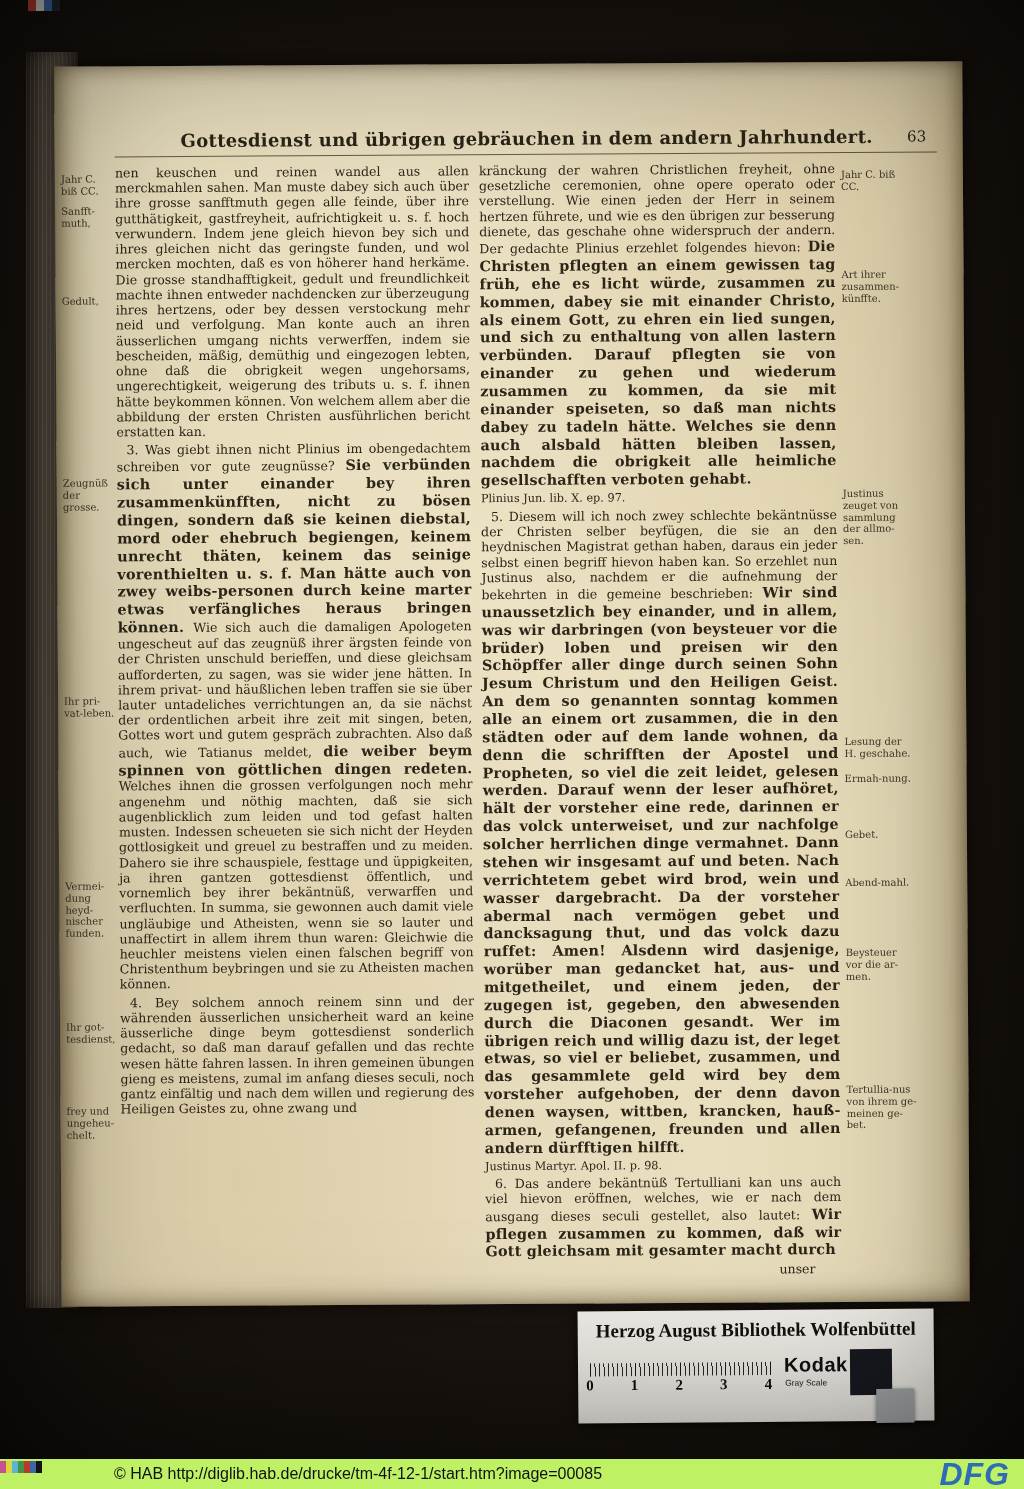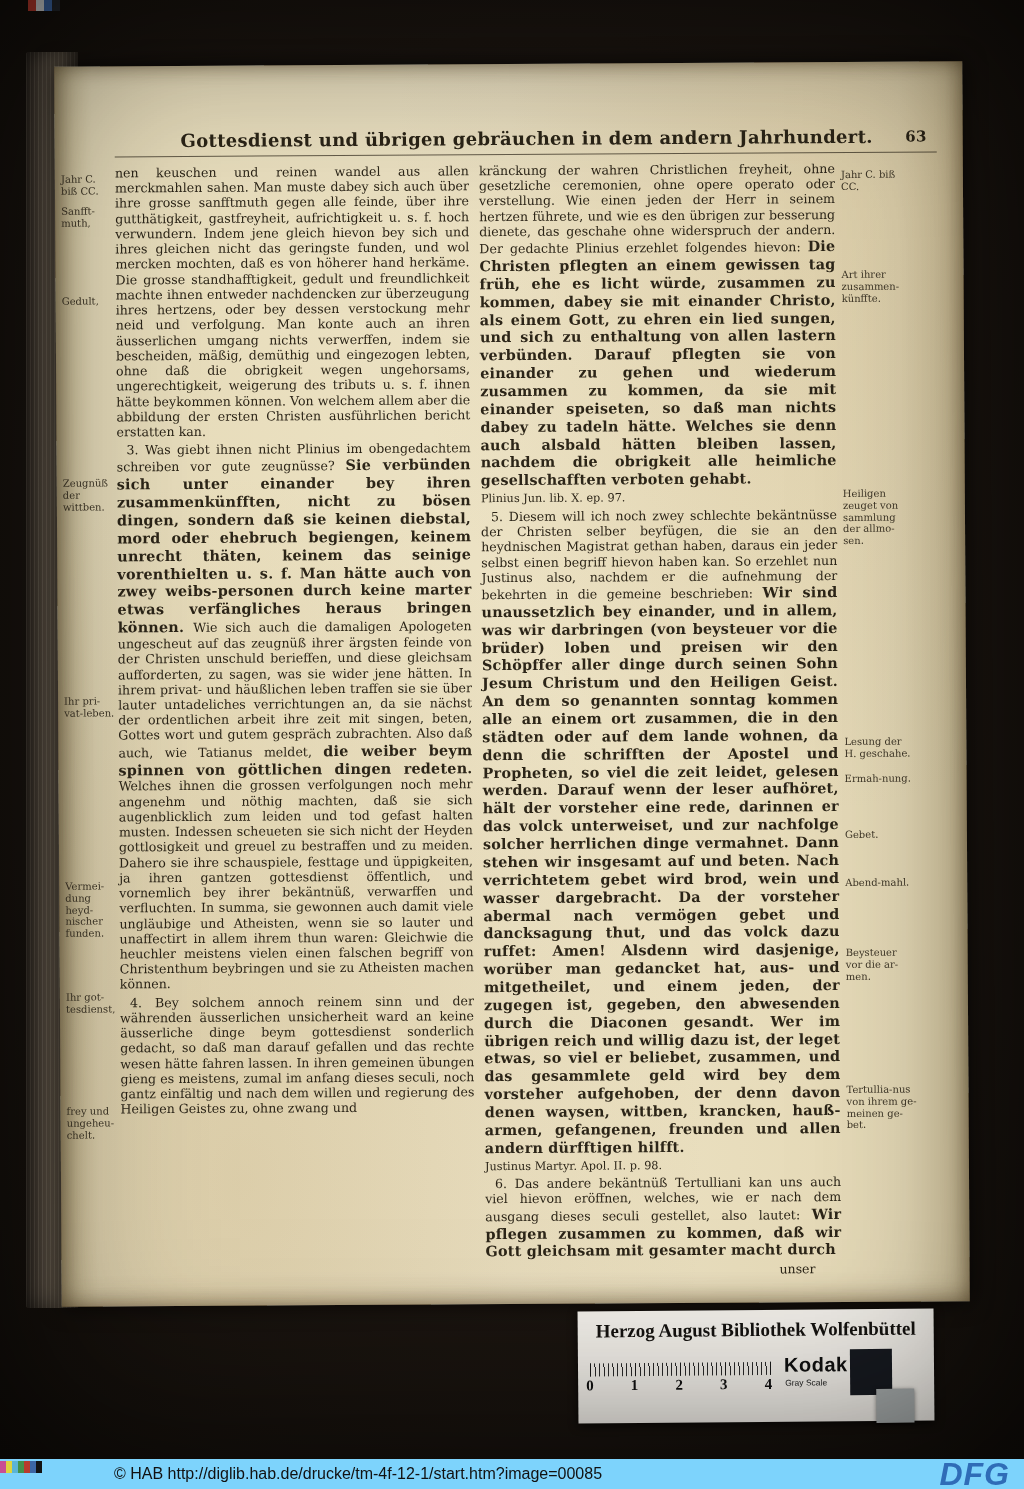--- a/index.html
+++ b/index.html
@@ -45,21 +45,21 @@
       0 0 22px rgba(0,0,0,.7),
       inset 16px 0 26px -12px rgba(70,52,28,.55),
       inset -12px 0 22px -10px rgba(80,60,30,.5),
       inset 0 -14px 26px -12px rgba(80,60,30,.45),
       inset 0 10px 20px -10px rgba(80,60,30,.35);
   }
   .page-header{
     position:relative;margin:64px 30px 0 66px;text-align:center;
     font-size:18px;font-weight:600;letter-spacing:.3px;color:#2b2417;
   }
-  .page-number{position:absolute;right:6px;top:2px;font-size:15px;font-weight:700;}
+  .page-number{position:absolute;right:6px;top:2px;font-size:15px;font-weight:400;}
   .header-rule{border-top:1px solid rgba(44,37,24,.7);margin:5px 26px 8px 60px;}
   .columns{display:flex;padding:0 8px 0 4px;}
   .mcol{position:relative;font-size:10px;line-height:1.18;color:#3c3425;}
   .mcol-left{width:56px;}
   .mcol-right{width:72px;margin-left:4px;}
   .mnote{position:absolute;left:2px;right:0;}
   .tcol{font-size:12.6px;line-height:1.21;text-align:justify;}
   .tcol-left{width:354px;margin-right:8px;}
   .tcol-right{width:356px;margin-left:2px;}
   .tcol p{margin:0 0 3px 0;}
@@ -93,21 +93,21 @@
     font-weight:800;font-size:20px;letter-spacing:.5px;color:#101010;
   }
   .kodak-scale{
     position:absolute;left:207px;top:68px;font-family:"Liberation Sans", sans-serif;
     font-size:8.5px;color:#222;
   }
   .patch-black{position:absolute;right:42px;top:40px;width:42px;height:46px;background:#171a20;}
   .patch-gray{position:absolute;right:20px;top:80px;width:38px;height:34px;background:#a6abab;box-shadow:0 1px 4px rgba(0,0,0,.5);}
   
   .footer{
-    position:absolute;left:0;bottom:0;width:1024px;height:30px;background:#7dd3fc;
+    position:absolute;left:0;bottom:0;width:1024px;height:30px;background:#bef264;
     display:flex;align-items:center;
   }
   .chips-footer{position:absolute;left:0;top:2px;}
   .chips-footer div{width:6px;height:12px;}
   .footer-url{
     margin-left:114px;font-family:"Liberation Sans", sans-serif;
     font-size:16px;color:#111;white-space:nowrap;flex:1;
   }
   .dfg-logo{
     margin-right:14px;font-family:"Liberation Sans", sans-serif;
@@ -134,24 +134,24 @@
       <span class="page-number">63</span>
     </div>
     <div class="header-rule"></div>
 
     <div class="columns">
 
       <div class="mcol mcol-left">
         <div class="mnote" style="top:8px">Jahr C. biß CC.</div>
         <div class="mnote" style="top:40px">Sanfft-muth,</div>
         <div class="mnote" style="top:130px">Gedult,</div>
-        <div class="mnote" style="top:312px">Zeugnüß der wittben.</div>
+        <div class="mnote" style="top:312px">Zeugnüß der grosse.</div>
         <div class="mnote" style="top:530px">Ihr pri-vat-leben.</div>
         <div class="mnote" style="top:715px">Vermei-dung heyd-nischer funden.</div>
-        <div class="mnote" style="top:826px">Ihr got-tesdienst,</div>
+        <div class="mnote" style="top:856px">Ihr got-tesdienst,</div>
         <div class="mnote" style="top:940px">frey und ungeheu-chelt.</div>
       </div>
 
       <div class="tcol tcol-left">
         <p><span>nen keuschen und reinen wandel aus allen merckmahlen sahen. Man muste dabey sich auch über ihre grosse sanfftmuth gegen alle feinde, über ihre gutthätigkeit, gastfreyheit, aufrichtigkeit u. s. f. hoch verwundern. Indem jene gleich hievon bey sich und ihres gleichen nicht das geringste funden, und wol mercken mochten, daß es von höherer hand herkäme. Die grosse standhafftigkeit, gedult und freundlichkeit machte ihnen entweder nachdencken zur überzeugung ihres hertzens, oder bey dessen verstockung mehr neid und verfolgung. Man konte auch an ihren äusserlichen umgang nichts verwerffen, indem sie bescheiden, mäßig, demüthig und eingezogen lebten, ohne daß die obrigkeit wegen ungehorsams, ungerechtigkeit, weigerung des tributs u. s. f. ihnen hätte beykommen können. Von welchem allem aber die abbildung der ersten Christen ausführlichen bericht erstatten kan.</span></p>
         <p class="sect">
           <span>3. Was giebt ihnen nicht Plinius im obengedachtem schreiben vor gute zeugnüsse? </span><span class="quote">Sie verbünden sich unter einander bey ihren zusammenkünfften, nicht zu bösen dingen, sondern daß sie keinen diebstal, mord oder ehebruch begiengen, keinem unrecht thäten, keinem das seinige vorenthielten u. s. f. Man hätte auch von zwey weibs-personen durch keine marter etwas verfängliches heraus bringen können. </span><span>Wie sich auch die damaligen Apologeten ungescheut auf das zeugnüß ihrer ärgsten feinde von der Christen unschuld berieffen, und diese gleichsam aufforderten, zu sagen, was sie wider jene hätten. In ihrem privat- und häußlichen leben traffen sie sie über lauter untadeliches verrichtungen an, da sie nächst der ordentlichen arbeit ihre zeit mit singen, beten, Gottes wort und gutem gespräch zubrachten. Also daß auch, wie Tatianus meldet, </span><span class="quote">die weiber beym spinnen von göttlichen dingen redeten. </span><span>Welches ihnen die grossen verfolgungen noch mehr angenehm und nöthig machten, daß sie sich augenblicklich zum leiden und tod gefast halten musten. Indessen scheueten sie sich nicht der Heyden gottlosigkeit und greuel zu bestraffen und zu meiden. Dahero sie ihre schauspiele, festtage und üppigkeiten, ja ihren gantzen gottesdienst öffentlich, und vornemlich bey ihrer bekäntnüß, verwarffen und verfluchten. In summa, sie gewonnen auch damit viele ungläubige und Atheisten, wenn sie so lauter und unaffectirt in allem ihrem thun waren: Gleichwie die heuchler meistens vielen einen falschen begriff von Christenthum beybringen und sie zu Atheisten machen können.</span>
         </p>
         <p class="sect"><span>4. Bey solchem annoch reinem sinn und der währenden äusserlichen unsicherheit ward an keine äusserliche dinge beym gottesdienst sonderlich gedacht, so daß man darauf gefallen und das rechte wesen hätte fahren lassen. In ihren gemeinen übungen gieng es meistens, zumal im anfang dieses seculi, noch gantz einfältig und nach dem willen und regierung des Heiligen Geistes zu, ohne zwang und</span></p>
       </div>
@@ -167,21 +167,21 @@
         <p class="citation">Justinus Martyr. Apol. II. p. 98.</p>
         <p class="sect">
           <span>6. Das andere bekäntnüß Tertulliani kan uns auch viel hievon eröffnen, welches, wie er nach dem ausgang dieses seculi gestellet, also lautet: </span><span class="quote">Wir pflegen zusammen zu kommen, daß wir Gott gleichsam mit gesamter macht durch</span>
         </p>
         <p class="catchword">unser</p>
       </div>
 
       <div class="mcol mcol-right">
         <div class="mnote" style="top:8px">Jahr C. biß CC.</div>
         <div class="mnote" style="top:108px">Art ihrer zusammen-künffte.</div>
-        <div class="mnote" style="top:327px">Heiligen zeuget von sammlung der allmo-sen.</div>
+        <div class="mnote" style="top:327px">Justinus zeuget von sammlung der allmo-sen.</div>
         <div class="mnote" style="top:575px">Lesung der H. geschahe.</div>
         <div class="mnote" style="top:612px">Ermah-nung.</div>
         <div class="mnote" style="top:668px">Gebet.</div>
         <div class="mnote" style="top:716px">Abend-mahl.</div>
         <div class="mnote" style="top:786px">Beysteuer vor die ar-men.</div>
         <div class="mnote" style="top:923px">Tertullia-nus von ihrem ge-meinen ge-bet.</div>
       </div>
 
     </div>
   </div>

